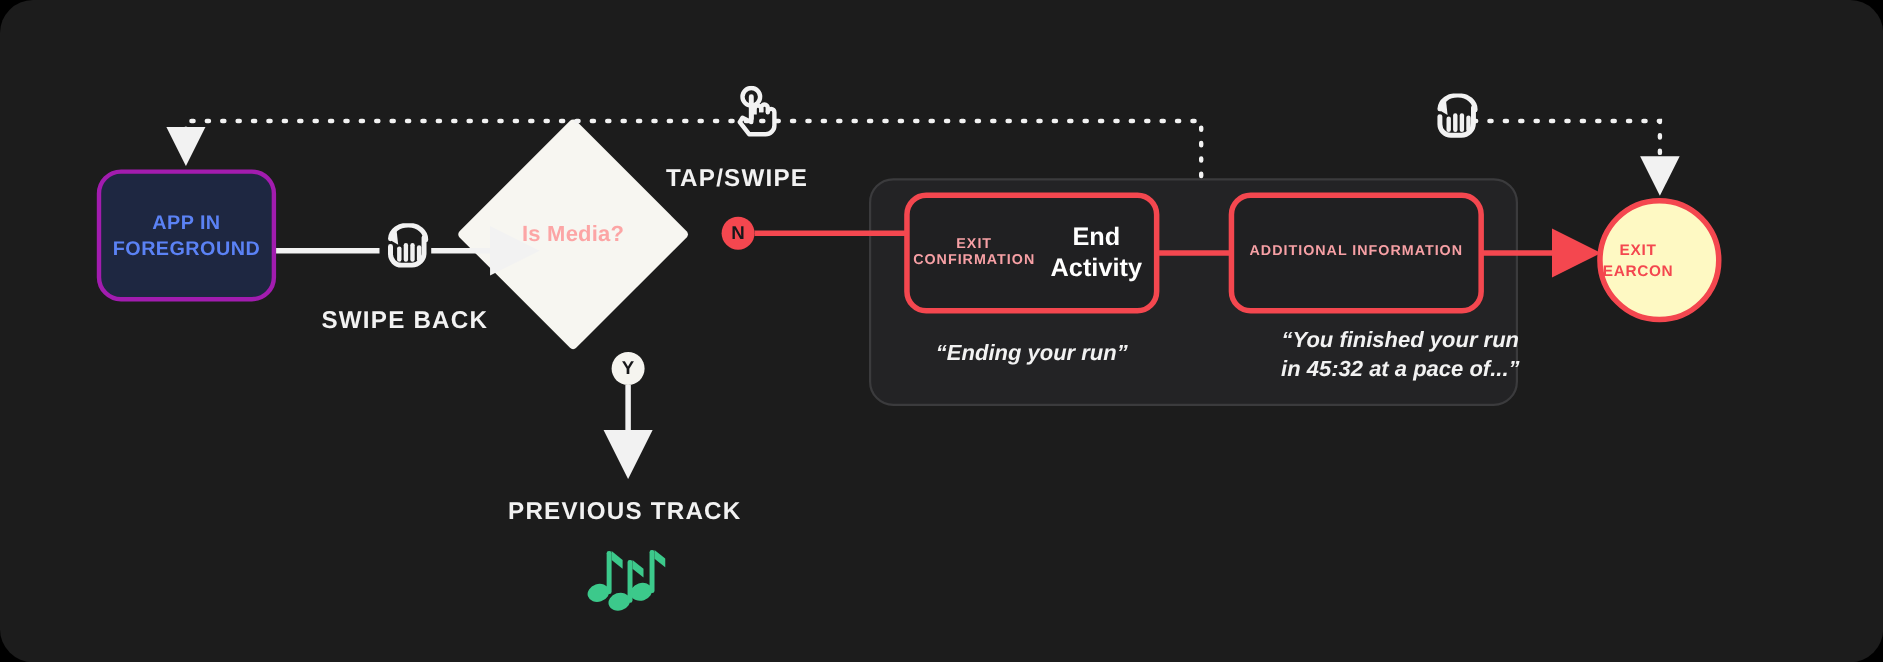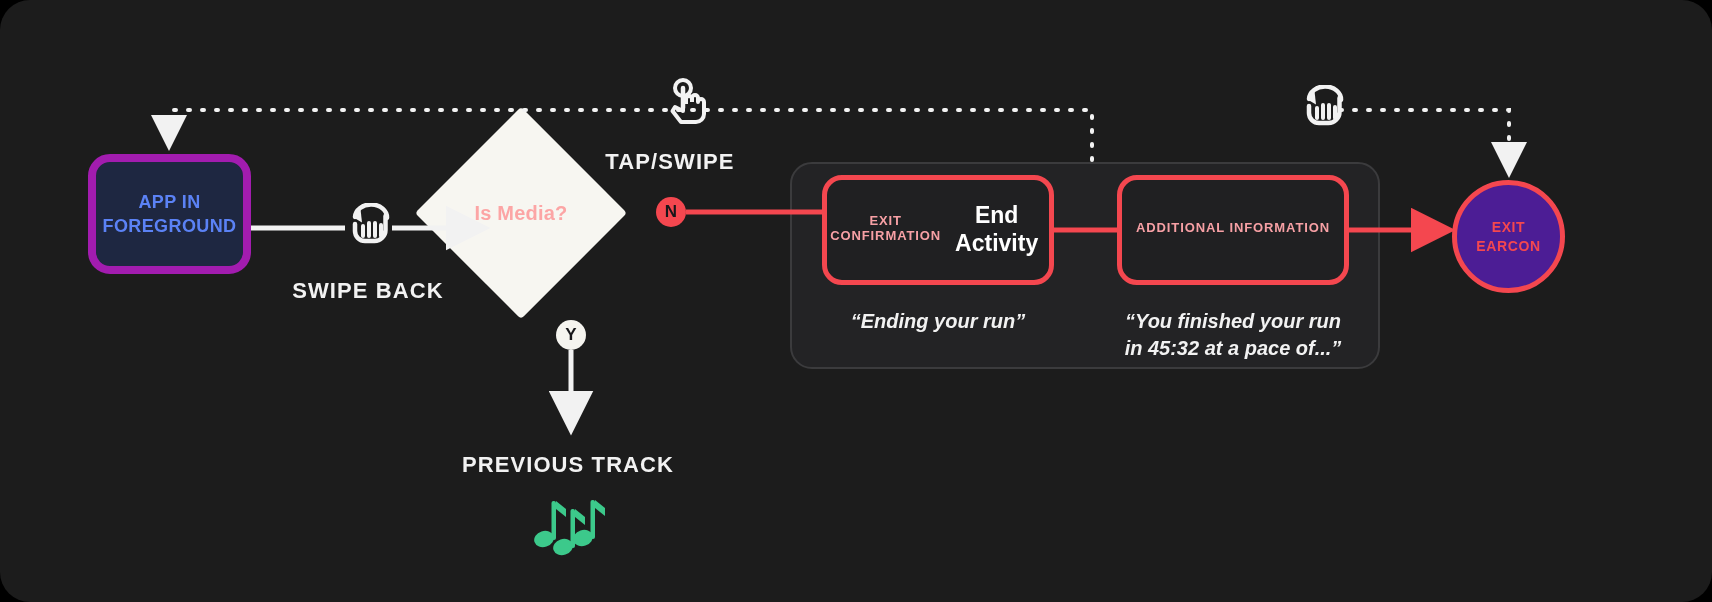--- a/index.html
+++ b/index.html
@@ -21,21 +21,21 @@
     border-radius: 30px;
     overflow: hidden;
   }
   .abs { position: absolute; }
 
   
   #app-foreground {
     left: 88px; top: 154px;
     width: 163px; height: 120px;
     box-sizing: border-box;
-    border: 8px solid #a21caf;
+    border: 4px solid #a21caf;
     border-radius: 22px;
     background: #1e2741;
     display: flex;
     align-items: center;
     justify-content: center;
     text-align: center;
   }
   #app-foreground .label {
     color: #5b82f5;
     font-size: 18px;
@@ -114,31 +114,31 @@
   .caption {
     color: #f2f2f2;
     font-size: 20px;
     font-style: italic;
     font-weight: bold;
     text-align: center;
     line-height: 1.35;
     z-index: 4;
   }
   #caption-1 { left: 822px; top: 296px; width: 232px; margin-top: 12px; }
-  #caption-2 { left: 1117px; top: 296px; width: 232px; margin-top: 12px; }
+  #caption-2 { left: 1157px; top: 296px; width: 232px; }
 
   
   #exit-earcon {
     left: 1452px; top: 180px;
     width: 113px; height: 113px;
     box-sizing: border-box;
     border: 5px solid #f4474f;
     border-radius: 50%;
-    background: #4c1d95;
-    display: flex; align-items: center; justify-content: center;
+    background: #fef9c3;
+    display: flex; align-items: center; 
     text-align: center;
     z-index: 5;
   }
   #exit-earcon .label {
     color: #f4474f;
     font-size: 14px;
     font-weight: bold;
     letter-spacing: .6px;
     line-height: 1.35;
   }

